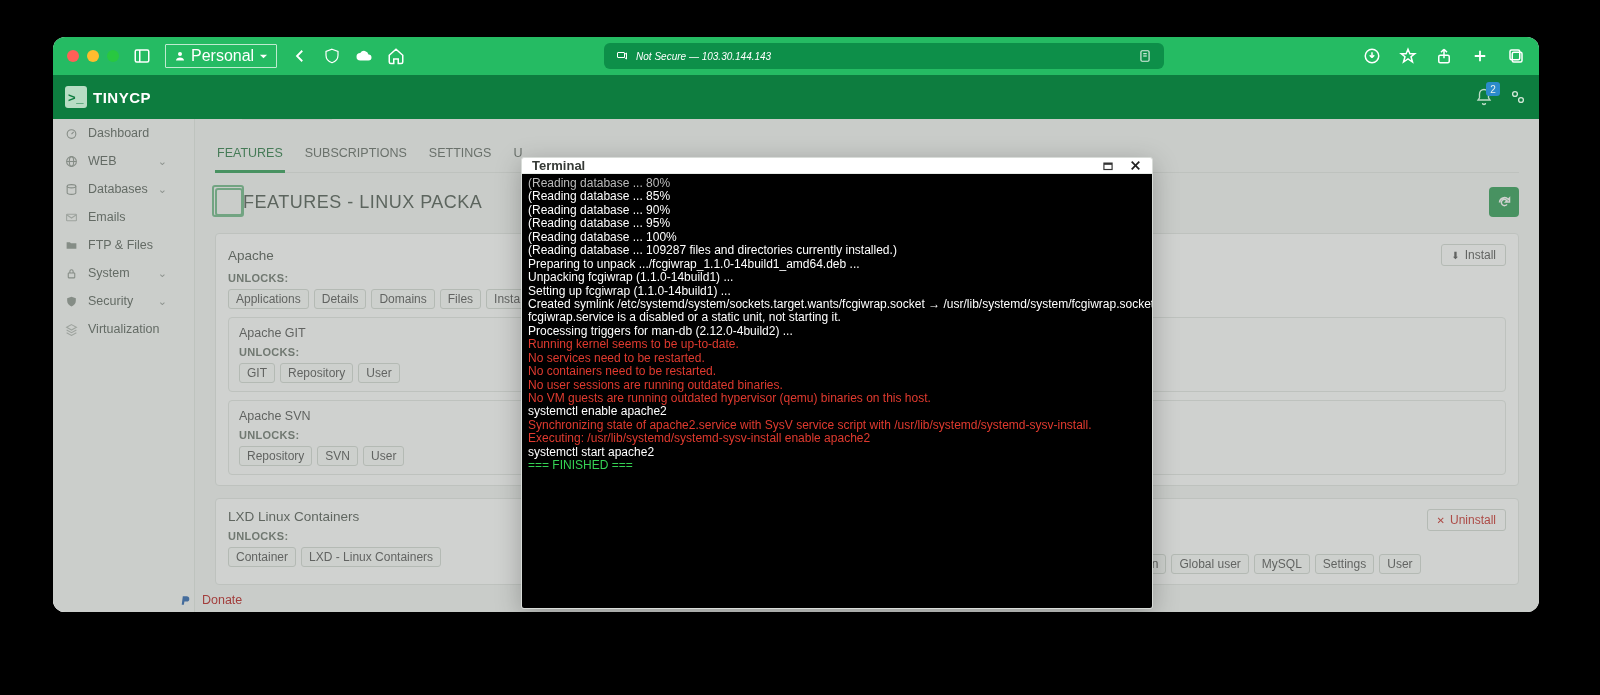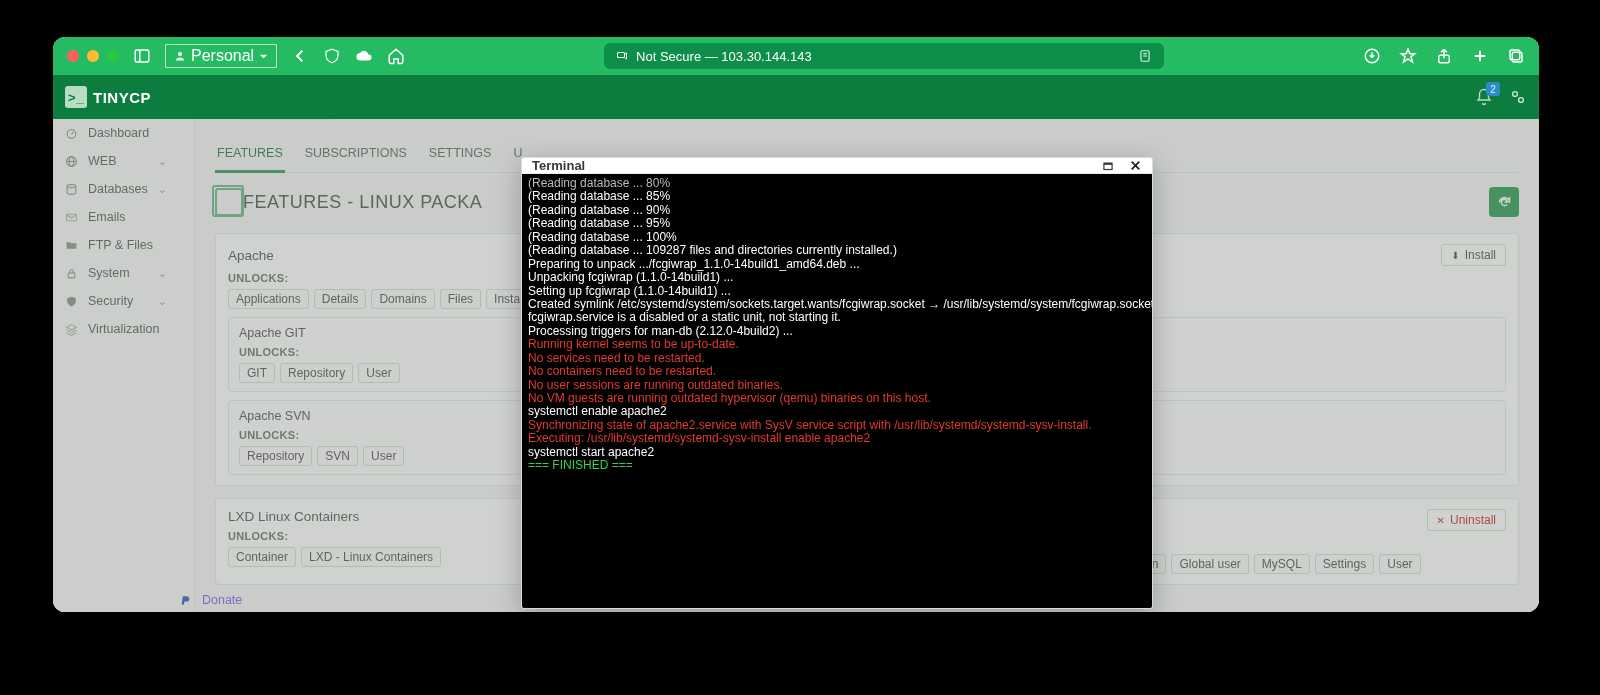--- a/index.html
+++ b/index.html
@@ -14,41 +14,41 @@
   }
   .traffic { display:flex; gap:8px; }
   .dot { width:12px; height:12px; border-radius:50%; }
   .dot.r{background:#ff5f57;} .dot.y{background:#febc2e;} .dot.g{background:#28c840;}
   .tb-icon { width:18px; height:18px; display:flex; align-items:center; justify-content:center; color:#fff; cursor:pointer; }
   .tb-icon svg{width:100%;height:100%;}
   .profile-chip { display:flex; align-items:center; gap:5px; height:24px; padding:0 8px; border:1px solid rgba(255,255,255,.7); border-radius:1px; color:#fff; font-size:16px; cursor:pointer;}
   .tb-spacer{flex:1 1 auto;}
   .addr { display:flex; align-items:center; gap:8px; background:#0d8f49; height:26px; padding:0 12px; border-radius:6px; min-width:560px; justify-content:center; }
   .addr .lock{color:#fff;font-size:11px;}
-  .addr .txt{color:#fff; font-size:13px; font-weight:500;}
+  .addr .txt{color:#fff; font-size:10px; font-weight:500;font-style:italic;}
   .addr .r-icn{margin-left:auto;color:#fff;opacity:.85;}
   .tb-right{display:flex;gap:18px;align-items:center;}
 
   .app { flex:1; display:flex; flex-direction:column; position:relative; }
   .app-header{
     height:44px; background:#0d7d3f; display:flex; align-items:center; padding:0 12px; gap:18px; color:#cfe8d7;
   }
   .logo{display:flex;align-items:center;gap:6px;color:#fff;font-weight:700;font-size:15px;letter-spacing:.5px;}
   .logo .ico{width:22px;height:22px;background:#b8ddc4;border-radius:3px;display:flex;align-items:center;justify-content:center;color:#0d7d3f;font-weight:900;font-size:13px;}
   .searchbox{flex:0 0 330px; font-size:13px; color:#cbe4d2;}
   .hdr-right{margin-left:auto;display:flex;gap:16px;align-items:center;}
   .bell{position:relative;opacity:.9;}
   .bell .badge{position:absolute;top:-6px;right:-7px;background:#2f8ddb;color:#fff;font-size:10px;min-width:14px;height:14px;display:flex;align-items:center;justify-content:center;border-radius:3px;padding:0 3px;}
 
   .body { flex:1; display:flex; background:#f4f6f5; position:relative; overflow:hidden;}
   .sidebar{width:142px;background:#f8f9f8;border-right:1px solid #e4e8e4;display:flex;flex-direction:row;}
   .sb-item{display:flex;align-items:center;gap:10px;padding:7px 12px;color:#59625b;font-size:12.5px;cursor:pointer;}
   .sb-item .chev{margin-left:auto;opacity:.6;font-size:11px;}
   .sb-item .sqico{width:13px;height:13px;display:flex;align-items:center;justify-content:center;opacity:.75;}
-  .sb-item.donate{margin-top:auto;justify-content:flex-end;color:#8b5cf6;padding:12px 0 10px;}
+  .sb-item.donate{margin-top:auto;justify-content:flex-end;color:#b91c1c;padding:12px 0 10px;}
   .sb-foot{display:flex;align-items:center;gap:8px;padding:6px 10px;border-top:1px solid #e6e9e6;font-size:12px;color:#6b726c;}
   .sb-foot .dotg{width:8px;height:8px;background:#29a85b;}
 
   .main{flex:1;overflow:auto;padding:0 20px 20px;position:relative;}
   .tabs{display:flex;gap:18px;padding:21px 0 0;border-bottom:1px solid #e3e7e3;margin-bottom:14px;}
   .tab{font-size:12.5px;color:#636a64;padding:6px 2px 10px;cursor:pointer;}
   .tab.active{color:#2c7a46;border-bottom:3px solid #2f9d55;margin-bottom:-1px;font-weight:500;}
   .page-title{display:flex;align-items:center;margin:4px 0 16px;}
   .page-title .icn{width:28px;height:28px;border:2px solid #6fb987;border-radius:3px;position:relative;}
   .page-title .icn:after{content:"";position:absolute;left:-5px;top:-5px;width:28px;height:28px;border:2px solid #6fb987;border-radius:3px;}

